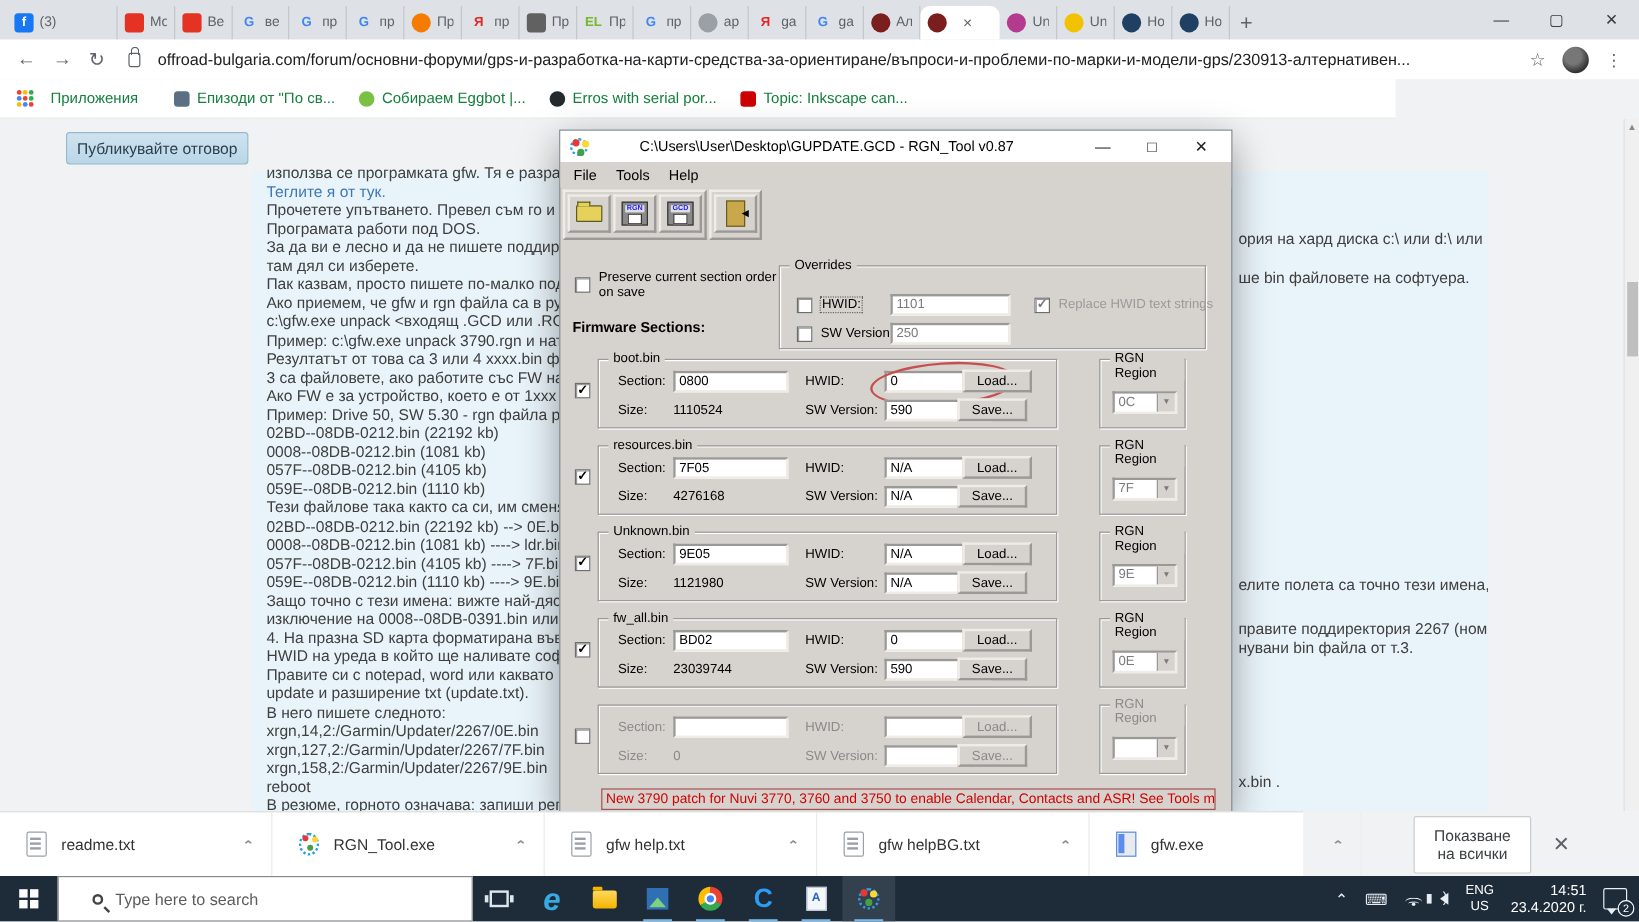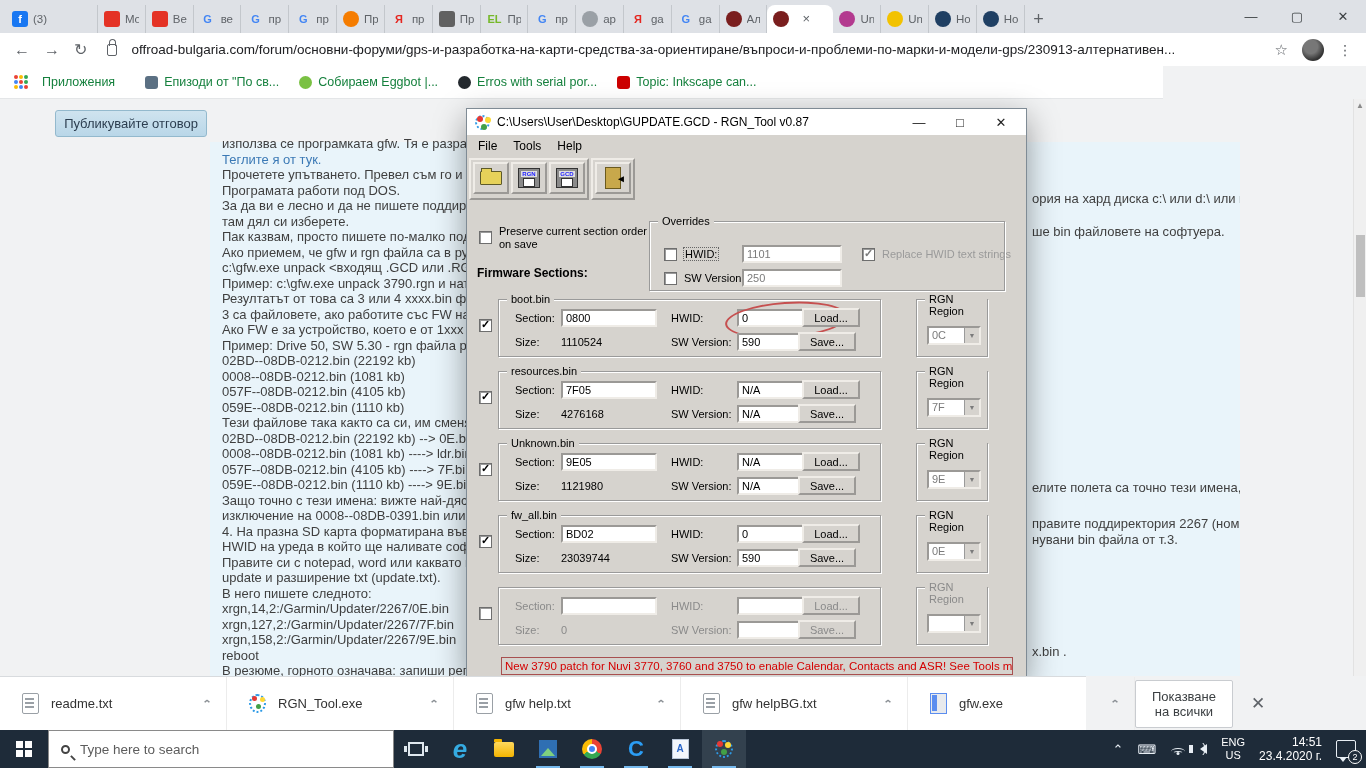--- a/index.html
+++ b/index.html
@@ -66,21 +66,21 @@
   .filter { display:flex; align-items:center; gap:6px; margin-left:10px; cursor:pointer; }
   .caret-down { font-size:9px; color:#4a5560; }
 
   .scrollbar { position:absolute; right:0; top:0; width:13px; height:577px; background:#f0f0f0; border-left:1px solid #e2e2e2; }
   .sb-up { position:absolute; top:2px; left:2px; font-size:8px; color:#8a8a8a; cursor:pointer; }
   .sb-thumb { position:absolute; left:2px; top:136px; width:9px; height:62px; background:#bfbfbf; cursor:pointer; }
 
   
   .rgnwin { position:absolute; left:466px; top:108px; width:561px; height:570px; background:#d6d3ce; border:1px solid #7f8b95; box-shadow:0 10px 30px rgba(0,0,0,.38); font-size:11px; color:#000; }
   .rgn-titlebar { height:26px; background:#fff; display:flex; align-items:center; padding:0 8px; gap:7px; }
-  .rgn-title { font-size:12px; color:#000; flex:1; white-space:nowrap; overflow:hidden; }
+  .rgn-title { font-size:12px; color:#000; flex:1; white-space:nowrap; overflow:hidden;margin-left:36px; }
   .rgn-tctl { width:34px; text-align:center; color:#222; font-size:13px; cursor:pointer; }
   .rgn-menubar { height:21px; display:flex; align-items:center; gap:2px; padding-left:4px; background:#d6d3ce; }
   .rgn-menu-item { padding:2px 7px; font-size:12px; cursor:pointer; }
   .rgn-toolbar { position:absolute; left:2px; top:49px; width:555px; height:42px; display:flex; align-items:stretch; gap:2px; }
   .tb-group { display:flex; border:2px outset #efece7; padding:2px; gap:2px; background:#d6d3ce; }
   .tb-btn { width:36px; height:32px; border:2px outset #efece7; background:#d6d3ce; display:flex; align-items:center; justify-content:center; cursor:pointer; }
   .dragzone { flex:1; border:2px outset #efece7; display:flex; align-items:center; justify-content:center; color:#b9b6b0; font-size:21px; letter-spacing:2px; }
   .folder-ic { width:22px; height:14px; background:#e6d25a; border:1px solid #5d5a2a; border-radius:1px; position:relative; }
   .folder-ic::before { content:""; position:absolute; top:-4px; left:0; width:9px; height:3px; background:#e6d25a; border:1px solid #5d5a2a; border-bottom:none; }
   .floppy { width:22px; height:20px; background:#8a8a8a; border:1px solid #333; position:relative; display:flex; align-items:flex-start; justify-content:center; }
@@ -135,40 +135,40 @@
   .load-btn { right:20px; top:8px; }
   .save-btn { right:24px; top:32px; }
   .region-gbox { left:449px; top:6px; width:72px; height:58px; }
   .in-hwid.circled { overflow:visible; }
   .in-hwid.circled::after { content:""; position:absolute; left:-14px; top:-9px; width:118px; height:32px; border:2px solid #c65050; border-radius:50%; transform:rotate(-4deg); pointer-events:none; }
   .sec-row.off .lbl, .sec-row.off .val, .sec-row.off .gbox-legend, .sec-row.off .b3d { color:#8a8a8a; }
 
   .statusbar { position:absolute; left:34px; top:457px; width:512px; height:18px; border:1px solid #a85050; padding:2px 3px; color:#d40000; font-size:11.5px; white-space:nowrap; overflow:hidden; }
 
   
-  .dlbar { position:absolute; left:0; top:676px; width:1086px; height:54px; background:#fff; border-top:1px solid #d8dbde; display:flex; align-items:center; z-index:5; }
+  .dlbar { position:absolute; left:0; top:676px; width:1086px; height:54px; background:#fff; border-top:1px solid #d8dbde; display:flex; align-items:center; z-index:5;gap:43px; }
   .dl-item { width:227px; height:100%; border-right:1px solid #ececec; display:flex; align-items:center; gap:12px; padding:0 14px 0 22px; font-size:13px; color:#333; cursor:pointer; }
   .dl-chevron { margin-left:auto; color:#8a8f94; font-size:12px; font-weight:bold; transform:scaleY(.8); }
   .dl-ic { width:17px; height:21px; flex:0 0 17px; position:relative; }
   .dl-ic.txt { background:#fff; border:1.5px solid #9aa0a6; border-radius:2px; }
   .dl-ic.txt::after { content:""; position:absolute; left:2px; top:4px; width:9px; height:1.5px; background:#9aa0a6; box-shadow:0 4px 0 #9aa0a6, 0 8px 0 #9aa0a6; }
   .dl-ic.rgn { border:2px dotted #2e9be6; border-radius:50%; width:19px; height:19px; }
   .dl-ic.rgn::after { content:""; position:absolute; left:1px; top:0px; width:5px; height:5px; border-radius:50%; background:#e53935; box-shadow:8px 1px 0 #fdd835, 4px 8px 0 #43a047; }
   .dl-ic.exe { background:#e8eaed; border:1.5px solid #5b8def; }
   .dl-ic.exe::after { content:""; position:absolute; left:1px; top:1px; width:5px; height:16px; background:#5b8def; }
   .dl-right { margin-left:auto; display:flex; align-items:center; gap:18px; padding-right:16px; }
   .showall-btn { border:1px solid #c9ccd0; background:#fff; color:#3c4043; font-size:13px; padding:8px 16px; border-radius:2px; cursor:pointer; font-family:"Liberation Sans",sans-serif; }
   .dl-close { color:#5f6368; font-size:17px; cursor:pointer; }
 
   
   .taskbar { position:absolute; left:0; top:730px; width:1366px; height:38px; background:#1e2b39; display:flex; align-items:stretch; z-index:6; }
   .start-btn { width:48px; display:flex; align-items:center; justify-content:center; cursor:pointer; }
   .winlogo { width:16px; height:16px; display:grid; grid-template-columns:7px 7px; grid-template-rows:7px 7px; gap:2px; }
   .winlogo i { background:#fdfdfd; }
-  .tb-search { width:346px; background:#fff; border:1px solid #8a8a8a; display:flex; align-items:center; gap:10px; padding:0 12px; cursor:text; }
+  .tb-search { width:346px; background:#fff; border:1px solid #8a8a8a; display:flex; align-items:center; gap:10px; padding:0 28px; cursor:text; }
   .tb-search .lens2 { width:9px; height:9px; border:2px solid #444; border-radius:50%; position:relative; }
   .tb-search .lens2::after { content:""; position:absolute; width:2px; height:6px; background:#444; transform:rotate(-45deg); left:9px; top:8px; }
   .tb-search-text { color:#5c5c5c; font-size:13.5px; }
   .taskview { width:44px; display:flex; align-items:center; justify-content:center; cursor:pointer; }
   .tb-app { width:44px; position:relative; display:flex; align-items:center; justify-content:center; cursor:pointer; }
   .tb-app.open::after { content:""; position:absolute; bottom:0; left:10px; width:24px; height:2px; background:#76b9ed; }
   .tb-app.activeapp { background:#33414e; }
   .edge-e { color:#35abe2; font-size:26px; font-weight:bold; font-style:italic; line-height:1; }
   .expl-ic { width:20px; height:15px; background:linear-gradient(#ffd95e,#f4b400); border-radius:2px; position:relative; }
   .expl-ic::before { content:""; position:absolute; top:-3px; left:0; width:8px; height:3px; background:#f4b400; border-radius:1px 1px 0 0; }

